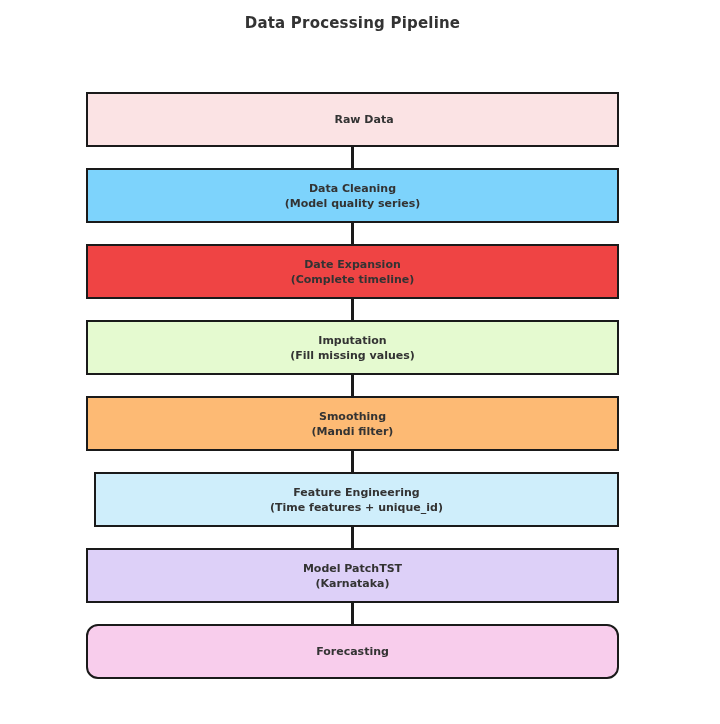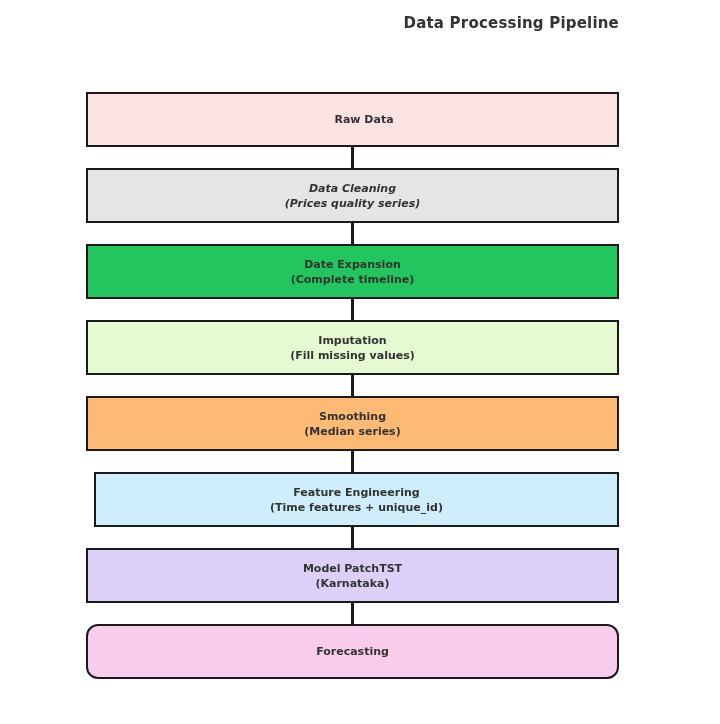--- a/index.html
+++ b/index.html
@@ -18,21 +18,21 @@
     position: relative;
     width: 720px;
     height: 724px;
     background: #ffffff;
   }
   .diagram-title {
     position: absolute;
     left: 86px;
     top: 14px;
     width: 533px;
-    text-align: right;
+    text-align: center;
     font-size: 15px;
     font-weight: bold;
     color: var(--text);
     letter-spacing: 0.2px;
   }
   .flow {
     position: absolute;
     left: 86px;
     top: 92px;
     width: 533px;
@@ -70,41 +70,41 @@
 
   <div class="diagram-title">Data Processing Pipeline</div>
 
   <div class="flow">
 
     <div class="stage-box" style="background-color: rgb(251, 227, 228); padding-left: 23px;">
       <div class="stage-title">Raw Data</div>
     </div>
     <div class="connector"></div>
 
-    <div class="stage-box" style="background-color: #e5e5e5; font-style: italic;">
+    <div class="stage-box" style="background-color: #7dd3fc;">
       <div class="stage-title">Data Cleaning</div>
-      <div class="stage-subtitle">(Prices quality series)</div>
+      <div class="stage-subtitle">(Model quality series)</div>
     </div>
     <div class="connector"></div>
 
-    <div class="stage-box" style="background-color: #22c55e;">
+    <div class="stage-box" style="background-color: #ef4444;">
       <div class="stage-title">Date Expansion</div>
       <div class="stage-subtitle">(Complete timeline)</div>
     </div>
     <div class="connector"></div>
 
     <div class="stage-box" style="background-color: rgb(229, 250, 208);">
       <div class="stage-title">Imputation</div>
       <div class="stage-subtitle">(Fill missing values)</div>
     </div>
     <div class="connector"></div>
 
     <div class="stage-box" style="background-color: #fdba74;">
       <div class="stage-title">Smoothing</div>
-      <div class="stage-subtitle">(Median series)</div>
+      <div class="stage-subtitle">(Mandi filter)</div>
     </div>
     <div class="connector"></div>
 
     <div class="stage-box" style="background-color: rgb(207, 238, 251); margin-left: 8px;">
       <div class="stage-title">Feature Engineering</div>
       <div class="stage-subtitle">(Time features + unique_id)</div>
     </div>
     <div class="connector"></div>
 
     <div class="stage-box" style="background-color: rgb(221, 208, 248);">

